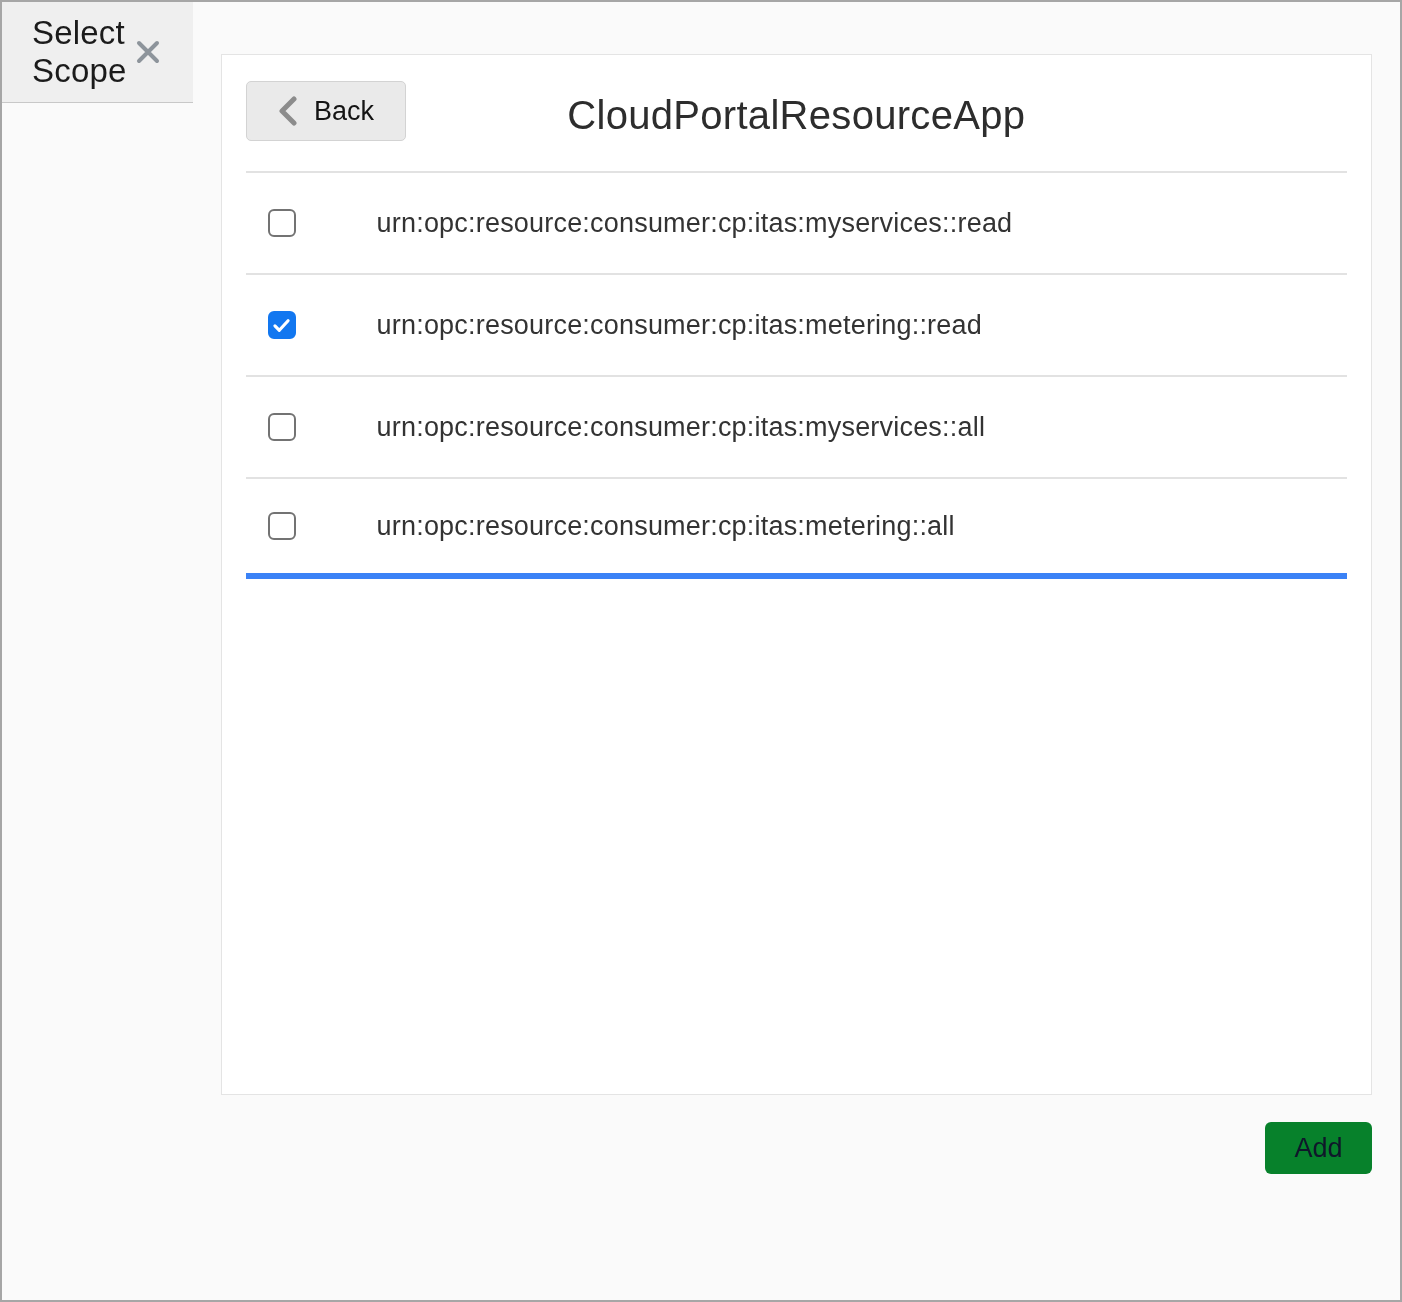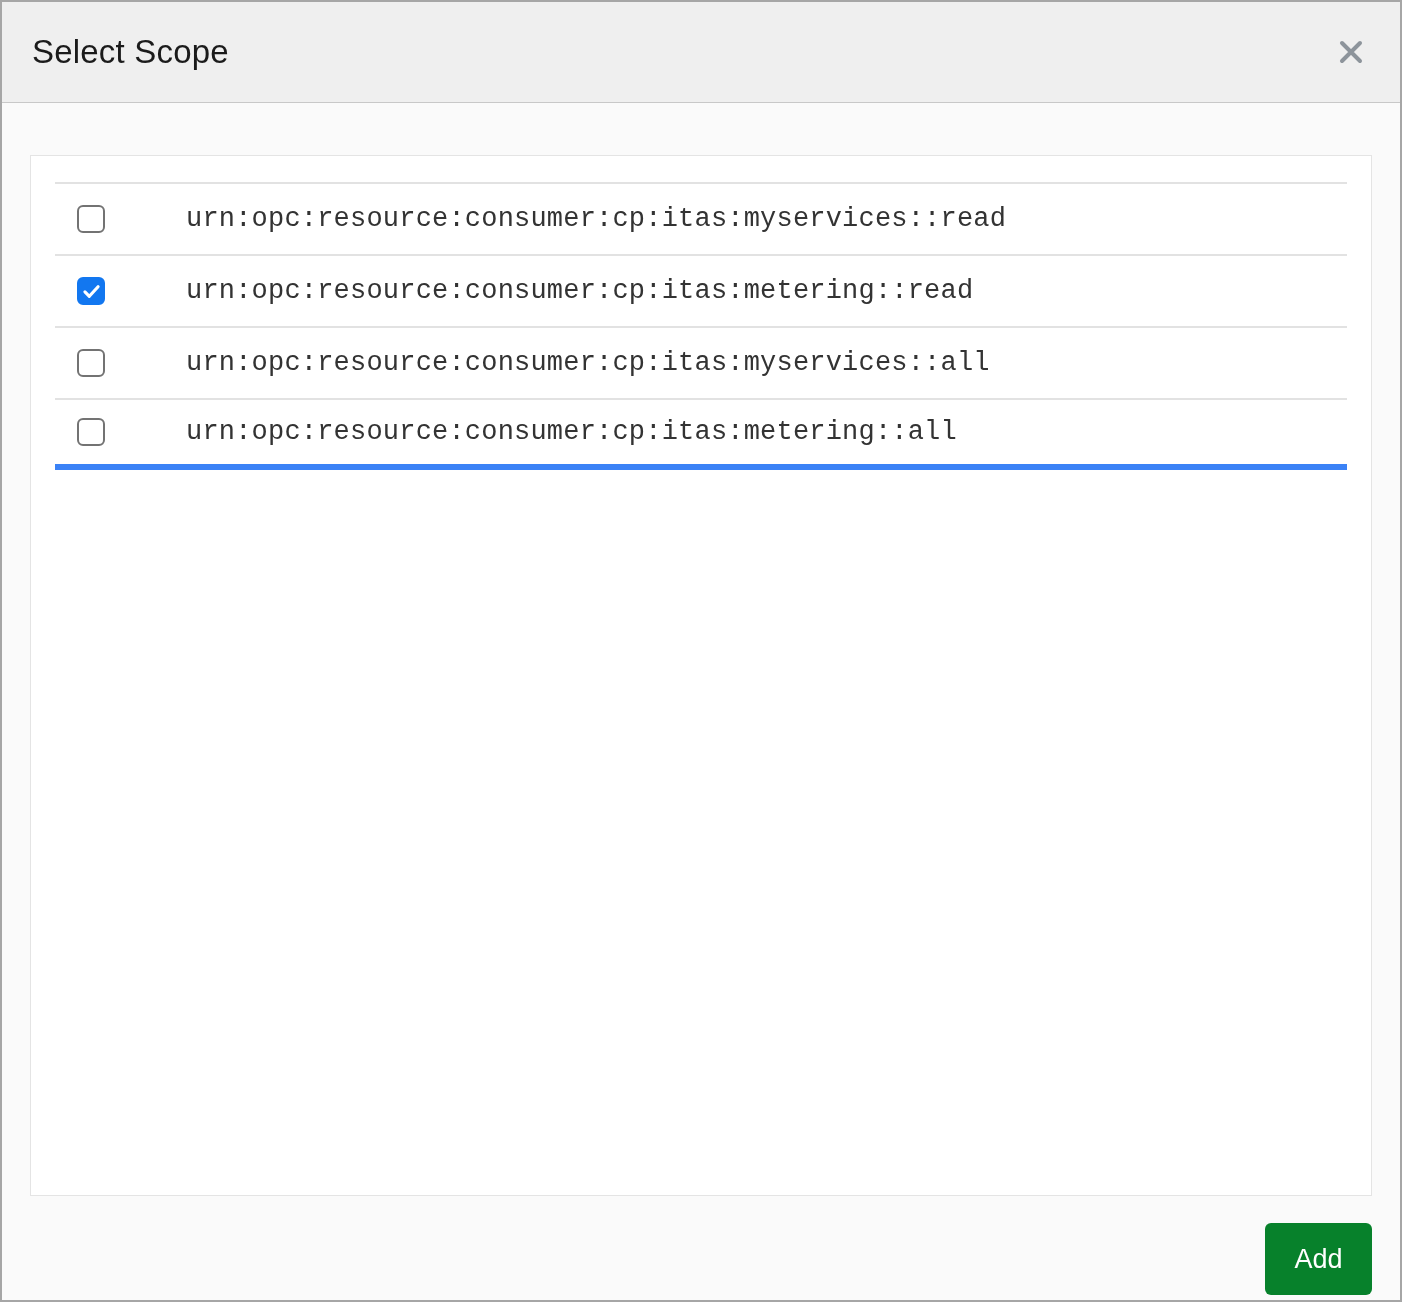--- a/index.html
+++ b/index.html
@@ -5,21 +5,21 @@
   * { box-sizing: border-box; margin: 0; padding: 0; }
   html, body { background: #ffffff; }
   body {
     font-family: "Liberation Sans", "DejaVu Sans", sans-serif;
     width: 1402px; height: 1302px; overflow: hidden;
   }
   .modal {
     width: 1402px; height: 1302px;
     border: 2px solid #a6a6a6;
     background: var(--body-bg, #fafafa);
-    display: flex; flex-direction: column;
+    display: flex; flex-direction: row;
   }
   .modal-header {
     height: 101px; flex: 0 0 101px;
     background: var(--header-bg, #efefef);
     border-bottom: 1px solid #c8c8c8;
     display: flex; align-items: center;
     padding: 0 32px 0 30px;
   }
   .modal-title {
     font-size: 33px; font-weight: 400; color: #1b1b1b;
@@ -62,24 +62,23 @@
   }
   .app-title {
     position: absolute; left: 50%; top: 12px;
     transform: translateX(-50%);
     font-size: 40px; font-weight: 400; color: #2d2d2d;
     white-space: nowrap;
     letter-spacing: 0.3px;
   }
   .scope-list { }
   .scope-row {
-    height: 72px;
+    height: 102px;
     display: flex; align-items: center;
     border-top: 2px solid #e2e2e2;
-    font-family: Liberation Mono, monospace;
   }
   .scope-row:last-child { border-bottom: 6px solid #3b82f6; }
   .checkbox {
     width: 28px; height: 28px;
     margin-left: 22px;
     border: 2px solid #737373;
     border-radius: 6px;
     background: #ffffff;
     flex: 0 0 28px;
     display: flex; align-items: center; justify-content: center;
@@ -93,23 +92,23 @@
     margin-left: 81px;
     font-size: 27px; color: #333333;
     letter-spacing: 0.2px;
   }
   .footer {
     flex: 1 1 auto;
     display: flex; justify-content: flex-end; align-items: flex-start;
     padding-top: 27px;
   }
   .add-btn {
-    width: 107px; height: 72px;
+    width: 107px; height: 52px;
     background: var(--add-green, #07812b);
-    color: #ffffff;
+    color: #0f172a;
     border: none; border-radius: 6px;
     font-family: inherit;
     font-size: 27px;
     cursor: pointer;
   }
 </style>
 </head>
 <body>
 
 <div class="modal">
@@ -119,20 +118,29 @@
     <button class="close-btn" aria-label="Close">
       <svg width="26" height="26" viewBox="0 0 26 26">
         <path d="M4 4 L22 22 M22 4 L4 22" stroke="#8d949b" stroke-width="4" stroke-linecap="round" fill="none"></path>
       </svg>
     </button>
   </div>
 
   <div class="modal-body">
 
     <div class="panel">
+      <div class="panel-top">
+        <button class="back-btn">
+          <svg width="22" height="30" viewBox="0 0 22 30">
+            <path d="M17 3 L5 15 L17 27" stroke="#8c8c8c" stroke-width="5" fill="none" stroke-linecap="round" stroke-linejoin="round"></path>
+          </svg>
+          <span>Back</span>
+        </button>
+        <h2 class="app-title">CloudPortalResourceApp</h2>
+      </div>
       <div class="scope-list">
           <div class="scope-row">
             <span class="checkbox" role="checkbox" aria-checked="false"></span>
             <span class="scope-label">urn:opc:resource:consumer:cp:itas:myservices::read</span>
           </div>
           <div class="scope-row">
             <span class="checkbox checked" role="checkbox" aria-checked="true">
               <svg width="21" height="21" viewBox="0 0 24 24">
                 <path d="M4.5 12.5 L9.5 17.5 L19.5 6.5" fill="none" stroke="#ffffff" stroke-width="3.6" stroke-linecap="round" stroke-linejoin="round"></path>
               </svg>

